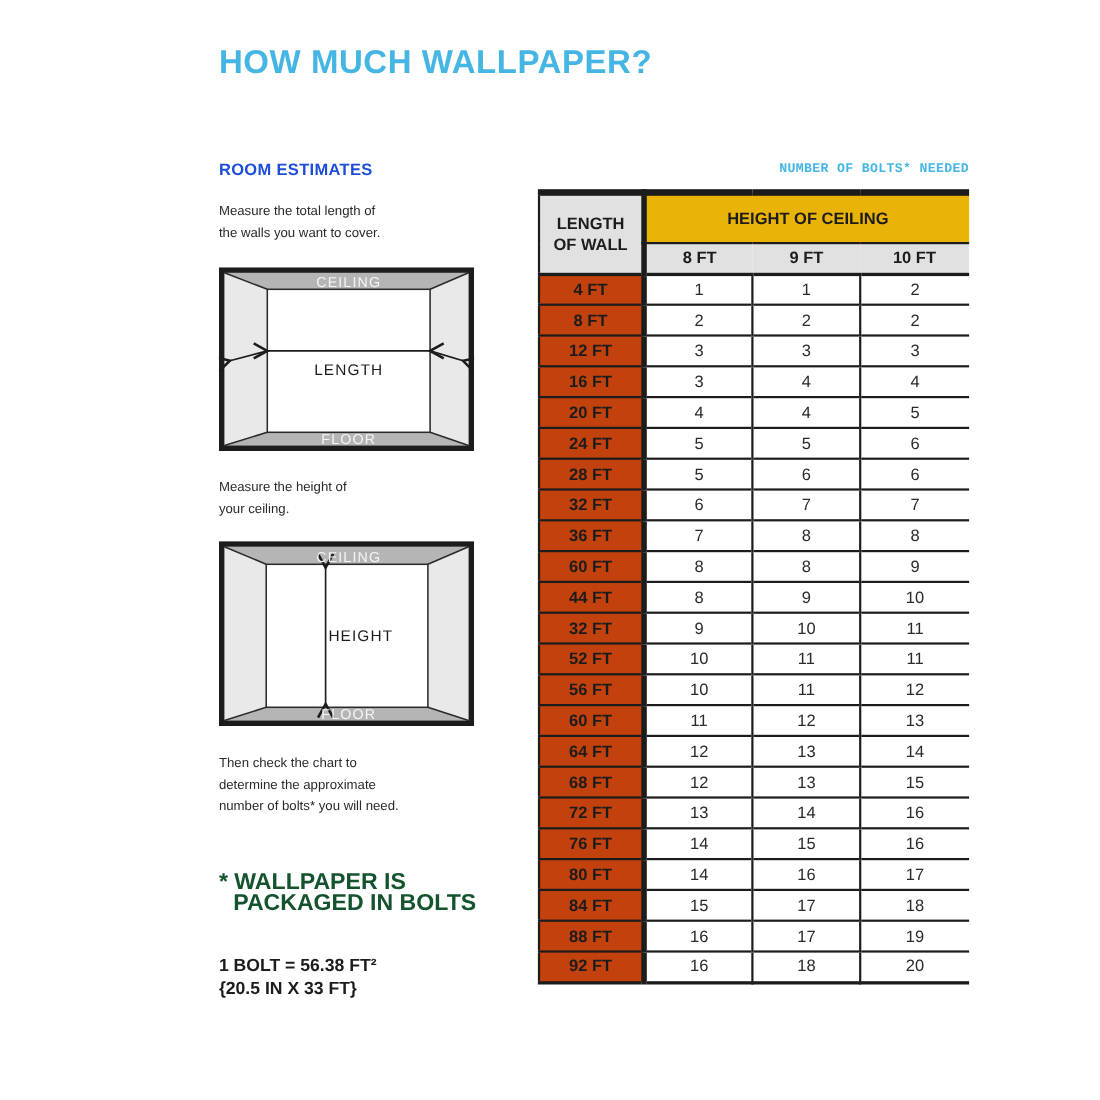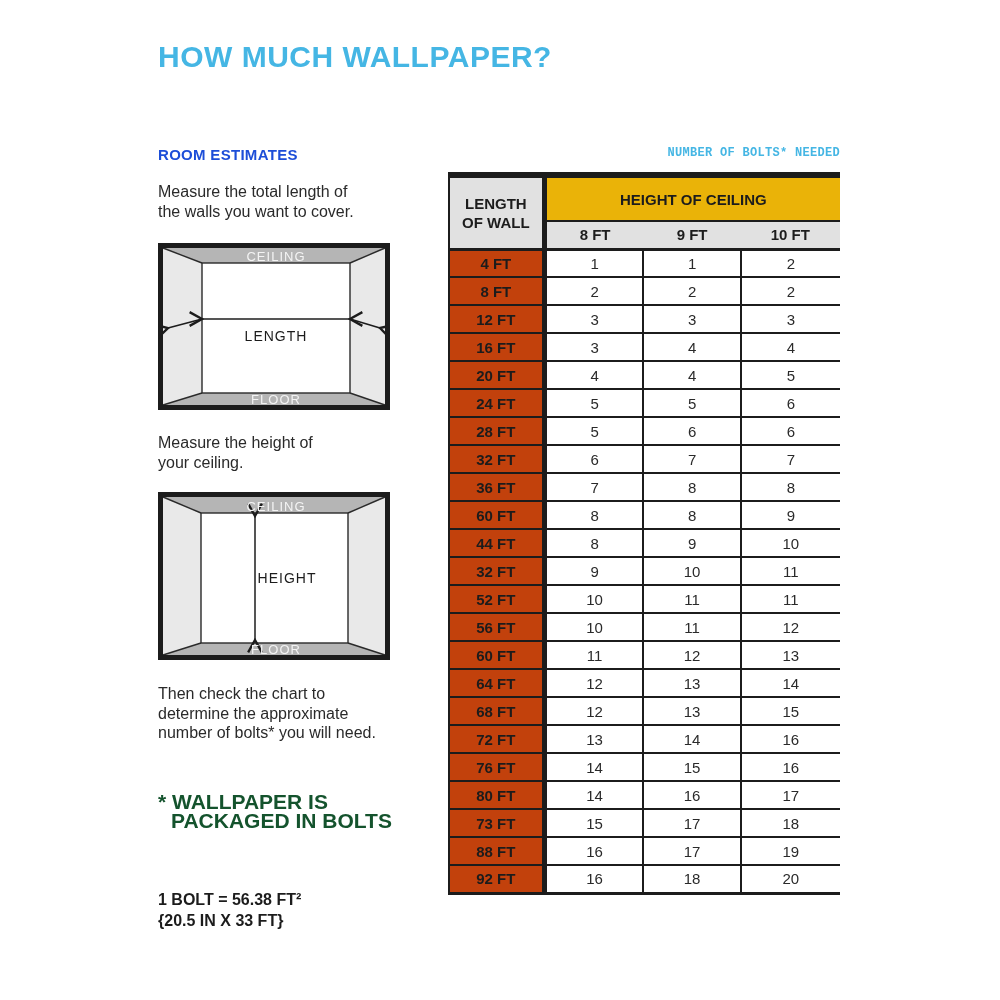--- a/index.html
+++ b/index.html
@@ -1,50 +1,50 @@
 <!DOCTYPE html>
 <html><head>
 <meta charset="utf-8">
 <style>
   * { margin:0; padding:0; box-sizing:border-box; }
   html,body { width:1000px; height:1000px; background:#ffffff; }
   body { font-family:"Liberation Sans", sans-serif; color:#1c1c1c; position:relative; }
 
-  .page { position:absolute; inset:0; background:#fff; }
+  .page { position:absolute; inset:0; background:#fff;margin-left:41px; }
 
   .page-title {
     position:absolute; left:158px; top:40px;
     font-size:30px; font-weight:bold; letter-spacing:0.5px; color:#45b6e4;
   }
 
   
   .left-col { position:absolute; left:158px; top:0; width:260px; }
   .section-heading {
     position:absolute; left:0; font-size:15px; font-weight:bold; color:#1d4ed8; letter-spacing:0.3px;
   }
   .room-heading { top:146px; }
   .step {
     position:absolute; left:0; width:240px;
-    font-size:16px; line-height:19.5px; color:#2a2a2a; white-space:pre-line;
+    font-size:12px; line-height:19.5px; color:#2a2a2a; white-space:pre-line;
   }
   .step1 { top:182px; }
   .step2 { top:433px; }
   .step3 { top:684px; }
 
   .diagram { position:absolute; left:0; }
   .diagram1 { top:243px; }
   .diagram2 { top:492px; }
 
   .footnote {
     position:absolute; left:0; top:792px;
     font-size:21px; font-weight:bold; line-height:19px; color:#14532d;
   }
   .footnote .fn-line2 { padding-left:13px; }
   .bolt-info {
-    position:absolute; left:0; top:889px;
+    position:absolute; left:0; top:868px;
     font-size:16px; font-weight:bold; line-height:21px; color:#1c1c1c;
   }
 
   
   .table-heading {
     position:absolute; left:448px; top:146px; width:392px; text-align:right;
     font-size:12px; font-weight:bold; color:#45b6e4; letter-spacing:0.3px;font-family:Liberation Mono, monospace;
   }
   .table-wrap { position:absolute; left:448px; top:172px; width:394px; }
   table.bolts {
@@ -300,21 +300,21 @@
             <td>15</td>
             <td>16</td>
           </tr>
           <tr>
             <th>80 FT</th>
             <td>14</td>
             <td>16</td>
             <td>17</td>
           </tr>
           <tr>
-            <th>73 FT</th>
+            <th>84 FT</th>
             <td>15</td>
             <td>17</td>
             <td>18</td>
           </tr>
           <tr>
             <th>88 FT</th>
             <td>16</td>
             <td>17</td>
             <td>19</td>
           </tr>

